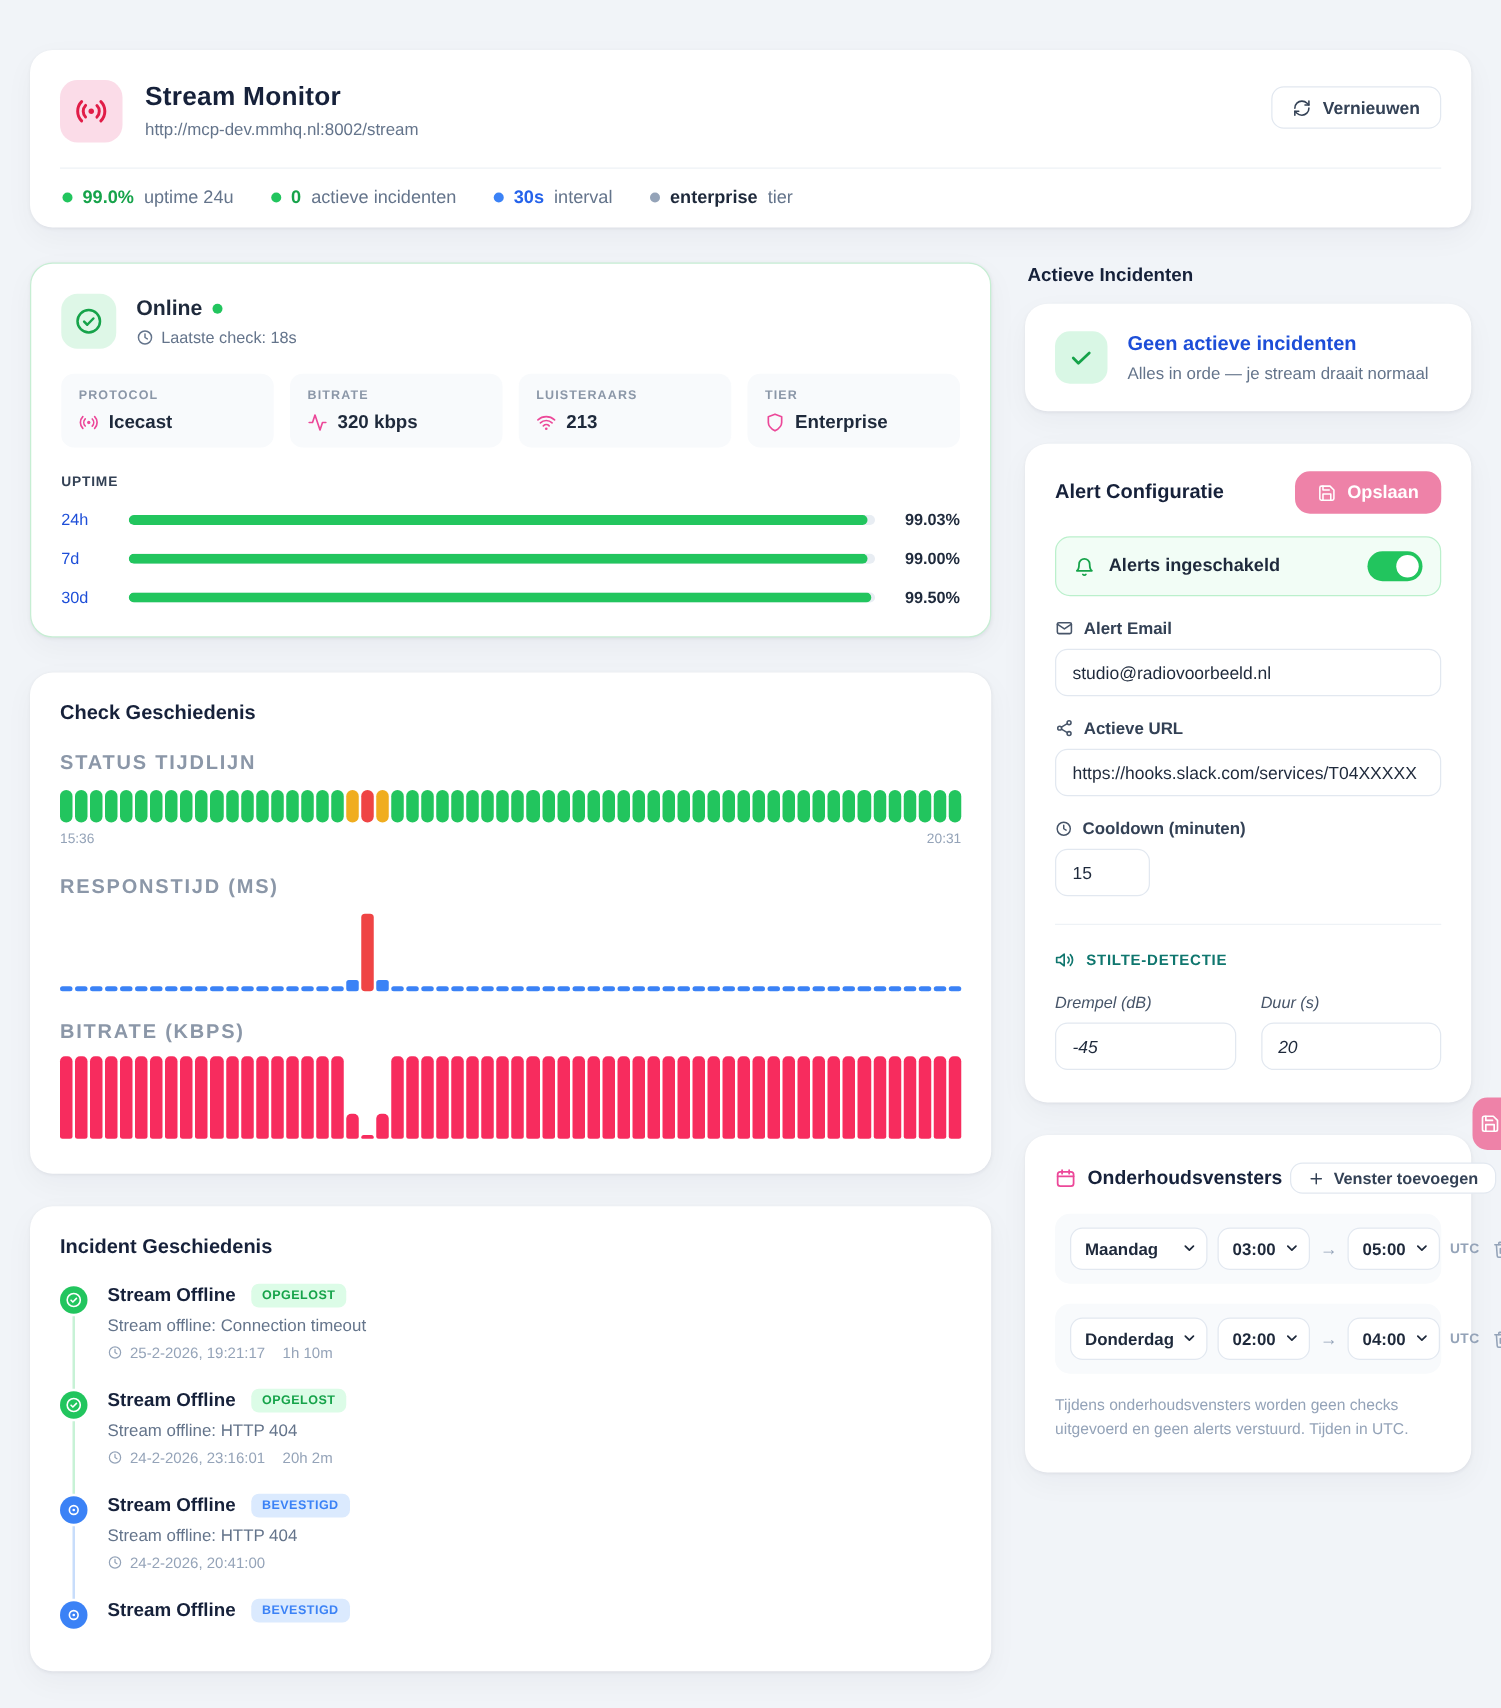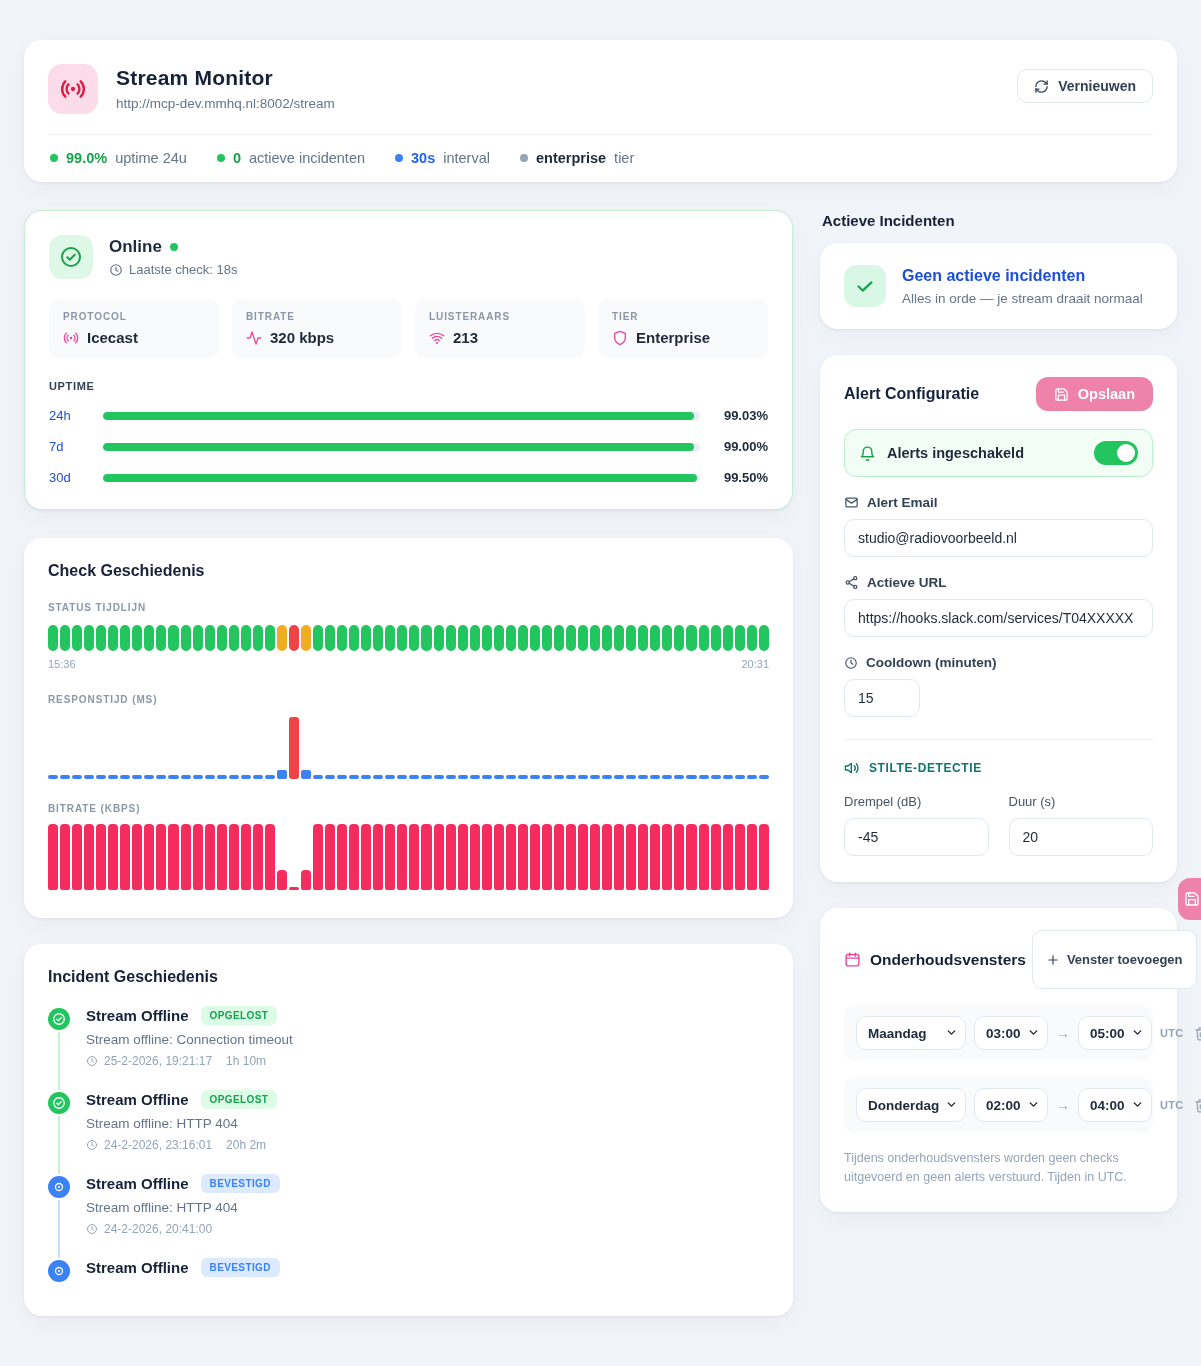--- a/index.html
+++ b/index.html
@@ -72,21 +72,21 @@
   .uptime-title { margin-top:22px; font-size:11px; font-weight:700; letter-spacing:.06em; color:#334155; }
   .uptime-row { display:flex; align-items:center; gap:12px; margin-top:16px; }
   .uptime-row .period { width:42px; font-size:13px; color:#1d4ed8; }
   .uptime-track { flex:1; height:8px; border-radius:4px; background:#e8edf3; overflow:hidden; }
   .uptime-fill { height:100%; border-radius:4px; background:#22c55e; }
   .uptime-pct { width:56px; text-align:right; font-size:13px; font-weight:700; color:#1e293b; }
 
   
   .history-card { padding:24px 24px 28px 24px; margin-bottom:26px; }
   .section-title { font-size:16px; font-weight:700; color:#16213a; }
-  .mini-label { font-size:10px; font-weight:700; letter-spacing:.09em; color:#8b97a8; }
+  .mini-label { font-size:16px; font-weight:700; letter-spacing:.09em; color:#8b97a8; }
   .timeline-label { margin-top:22px; }
   .timeline { display:flex; gap:2px; margin-top:12px; height:26px; }
   .tl-block { flex:1; border-radius:5px; }
   .tl-times { display:flex; justify-content:space-between; margin-top:7px; font-size:11px; color:#94a3b8; }
   .resp-label { margin-top:24px; }
   .resp-chart { display:flex; align-items:flex-end; gap:2px; height:64px; margin-top:10px; }
   .resp-bar { flex:1; border-radius:2px; background:#3b82f6; }
   .resp-bar.spike { background:#ef4444; border-radius:3px; }
   .bitrate-label { margin-top:24px; }
   .bitrate-chart { display:flex; align-items:flex-end; gap:2px; height:66px; margin-top:10px; }
@@ -144,29 +144,29 @@
   .field-label { margin-top:18px; display:flex; align-items:center; gap:8px; font-size:13.5px; font-weight:600; color:#334155; }
   .field-label .ic { color:#475569; }
   .text-input {
     margin-top:9px; width:100%; height:38px; border:1px solid #e2e8f0; border-radius:10px;
     padding:0 13px; font-family:inherit; font-size:14px; color:#1e293b; background:#fff;
     white-space:nowrap; overflow:hidden; display:flex; align-items:center;
   }
   .cooldown-input { width:76px; }
   .alert-divider { margin:22px 0 0 0; border-top:1px solid #eef2f6; }
   .silence-title { margin-top:20px; display:flex; align-items:center; gap:9px; font-size:12px; font-weight:700; letter-spacing:.05em; color:#0f766e; }
-  .silence-grid { display:flex; gap:20px; margin-top:4px; }
+  .silence-grid { display:flex; gap:20px; margin-top:4px;font-style:italic; }
   .silence-grid > div { flex:1; }
   .small-label { margin-top:14px; font-size:13px; color:#475569; }
 
   .maint-card { padding:22px 24px 24px 24px; }
   .maint-head { display:flex; align-items:center; justify-content:space-between; gap:6px; }
   .maint-title { display:flex; align-items:center; gap:9px; font-size:15.5px; font-weight:700; color:#16213a; white-space:nowrap; }
   .maint-title .ic { color:#ec4899; }
-  .add-btn { padding:21px 13px; font-size:13px; border-radius:10px; flex:0 0 auto; gap:7px; }
+  .add-btn { padding:4px 13px; font-size:13px; border-radius:10px; flex:0 0 auto; gap:7px; }
   .maint-row {
     margin-top:16px; background:#f8fafc; border-radius:12px; padding:11px 12px;
     display:flex; align-items:center; gap:8px;
   }
   .select-wrap { position:relative; }
   .select-wrap select {
     appearance:none; -webkit-appearance:none; font-family:inherit; cursor:pointer;
     height:34px; border:1px solid #e2e8f0; border-radius:10px; background:#fff;
     font-size:13.5px; font-weight:600; color:#1e293b; padding:0 26px 0 11px;
   }

